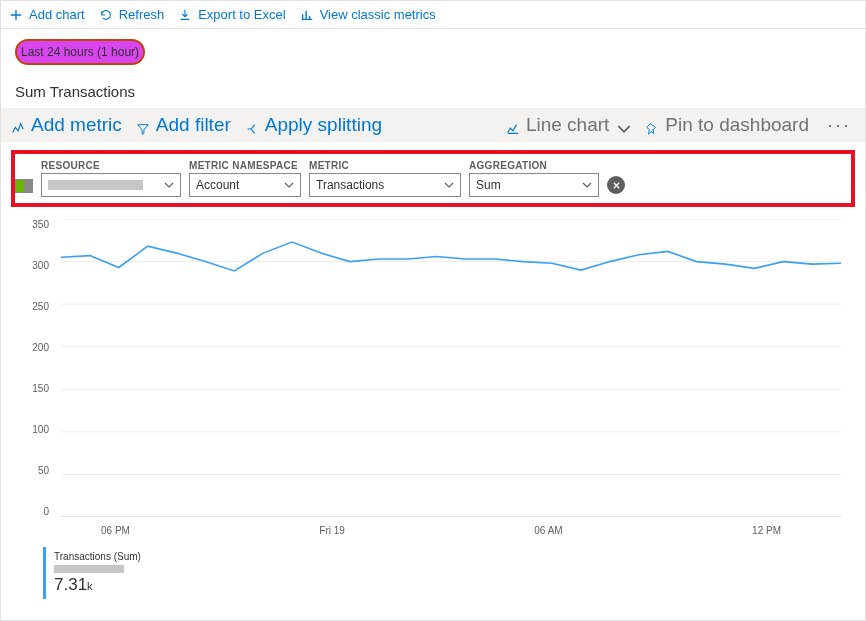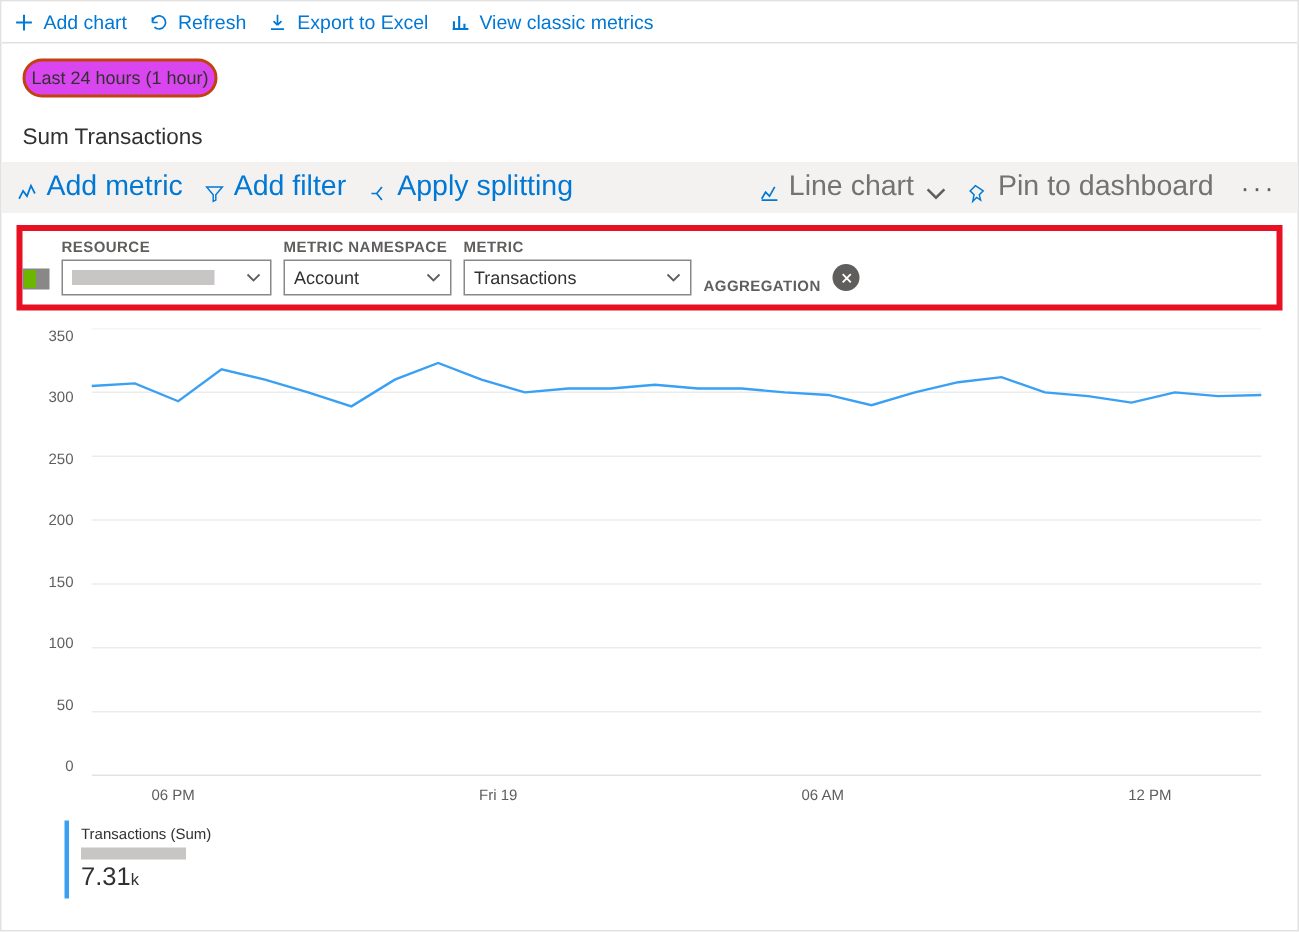--- a/index.html
+++ b/index.html
@@ -239,20 +239,26 @@
     <div class="field-label">METRIC</div>
     <div class="select sel-metric">
       <span>Transactions</span>
       <svg class="chev" viewBox="0 0 10 10">
           <path d="M1 3l4 4 4-4" stroke="#605e5c" stroke-width="1.2" fill="none"></path>
         </svg>
     </div>
   </div>
   <div class="field">
     <div class="field-label">AGGREGATION</div>
+    <div class="select sel-agg">
+      <span>Sum</span>
+      <svg class="chev" viewBox="0 0 10 10">
+          <path d="M1 3l4 4 4-4" stroke="#605e5c" stroke-width="1.2" fill="none"></path>
+        </svg>
+    </div>
   </div>
   <div class="clear-btn">
     <svg viewBox="0 0 10 10" width="9" height="9">
         <path d="M2 2l6 6M8 2l-6 6" stroke="#fff" stroke-width="1.4"></path>
       </svg>
   </div>
 </div>
 
 <div class="chart-area">
   <div class="y-axis" id="y-axis">

